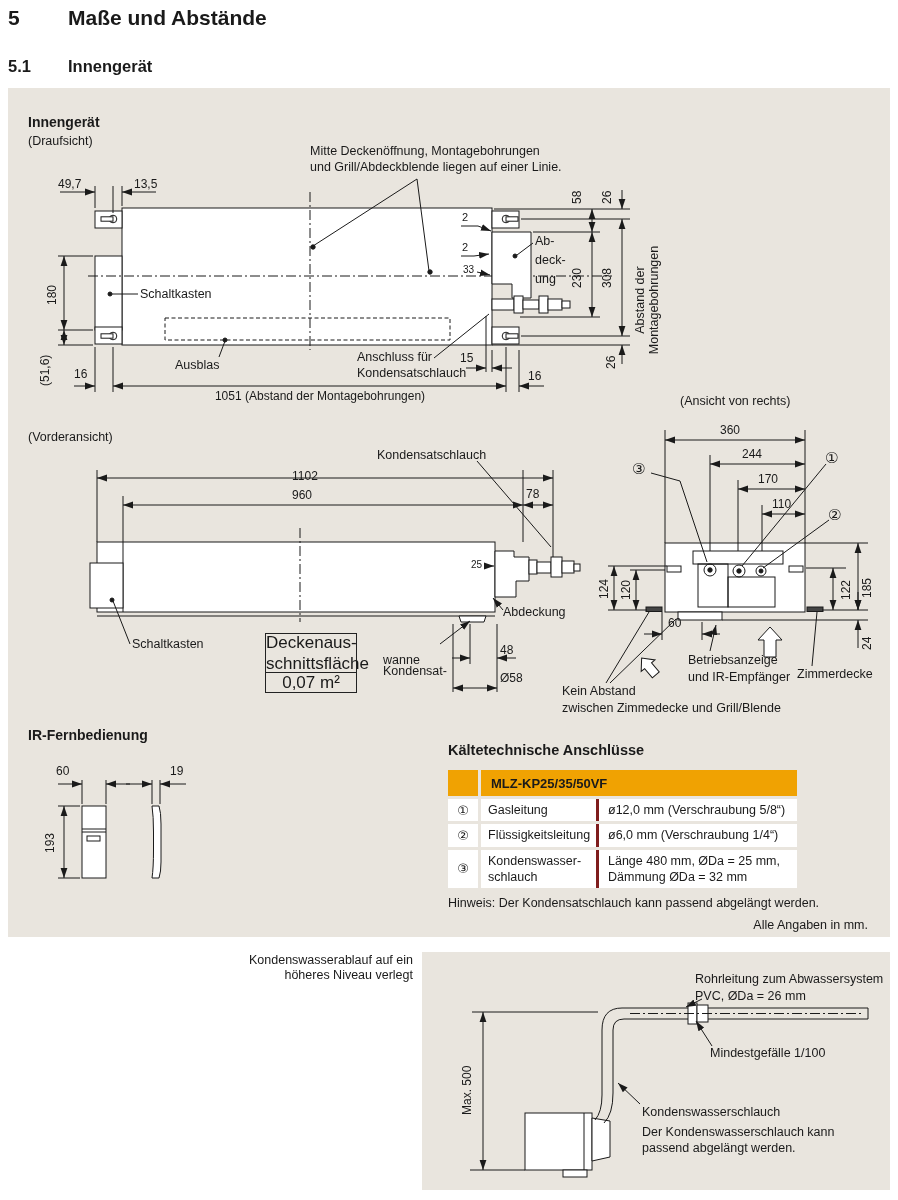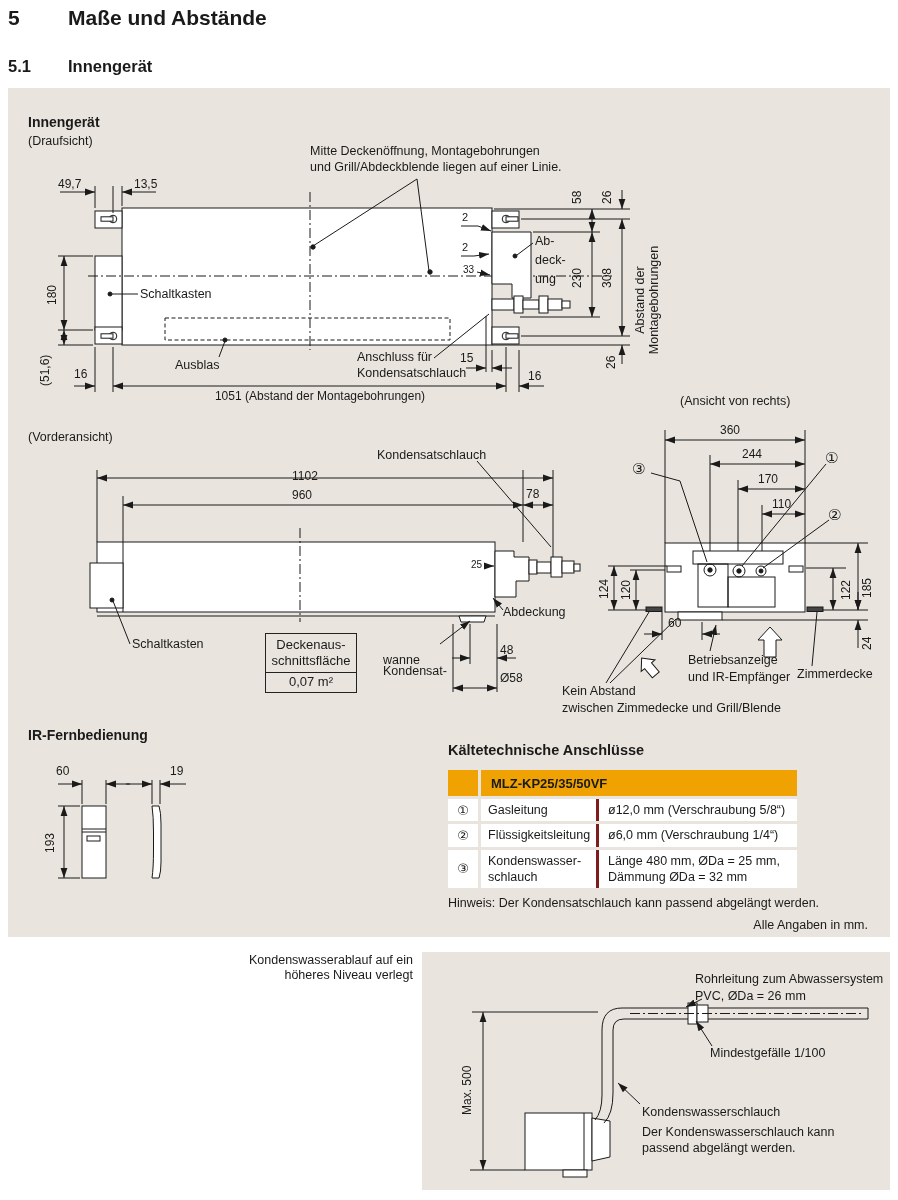--- a/index.html
+++ b/index.html
@@ -16,21 +16,21 @@
   .tiny{font-size:10px;}
   .vt{position:absolute;white-space:nowrap;font-size:12px;transform:rotate(-90deg);transform-origin:0 0;}
   .ctr{text-align:center;}
   .rgt{text-align:right;}
   svg.lines{position:absolute;left:0;top:0;z-index:1;}
   .t,.vt{z-index:2;}
   
   .cutbox{position:absolute;left:265px;top:633px;width:90px;height:58px;border:1.4px solid #222;z-index:2;}
   .cutbox .cb-top{height:38px;border-bottom:1.4px solid #222;display:flex;flex-direction:column;justify-content:center;}
   .cutbox .cb-bot{height:19px;display:flex;align-items:center;justify-content:center;}
-  .cutbox div{text-align:center;font-size:13px;line-height:1.25;}
+  .cutbox div{text-align:center;font-size:17px;line-height:1.25;}
   
   .ktable{position:absolute;left:448px;top:770px;width:349px;z-index:2;font-size:12.5px;}
   .krow{display:flex;margin-bottom:3px;}
   .kc1{width:30px;background:#fff;display:flex;align-items:center;justify-content:center;font-size:13px;flex:0 0 auto;}
   .kgap{width:3px;flex:0 0 auto;}
   .khead .kc1{background:var(--accent,#F0A202);}
   .khead .kmain{background:var(--accent,#F0A202);font-weight:bold;font-size:13px;display:flex;align-items:center;padding-left:10px;}
   .kmain{flex:1 1 auto;background:#fff;display:flex;}
   .klab{width:104px;flex:0 0 auto;padding:3px 4px 3px 7px;border-right:3px solid #7f1d1d;line-height:1.3;}
   .kval{flex:1 1 auto;padding:3px 4px 3px 9px;line-height:1.3;}

